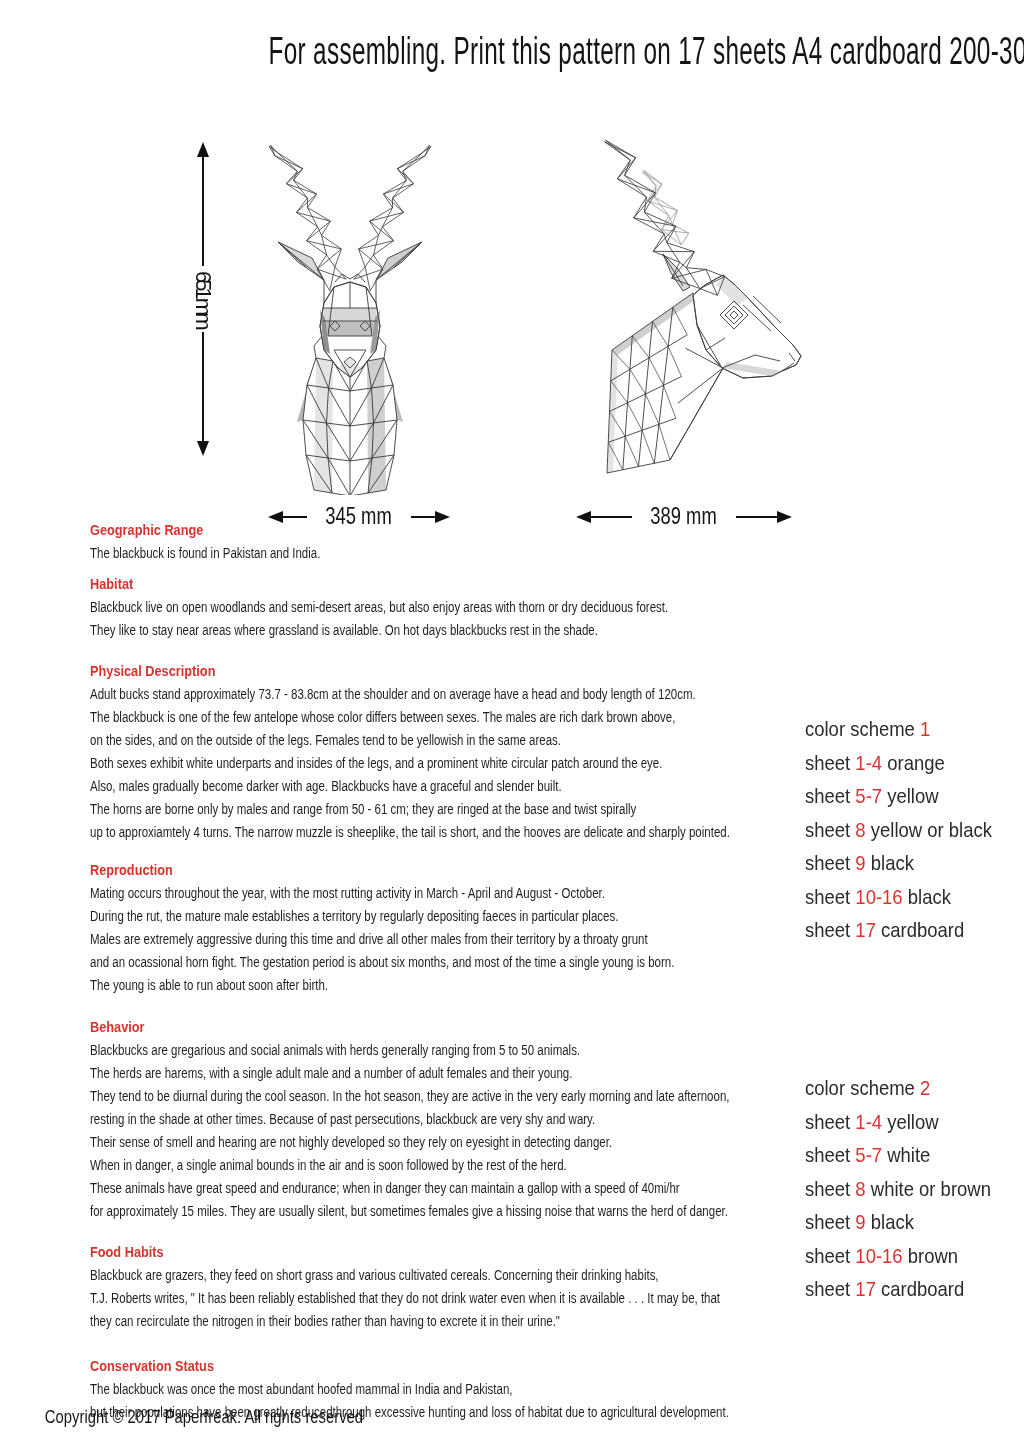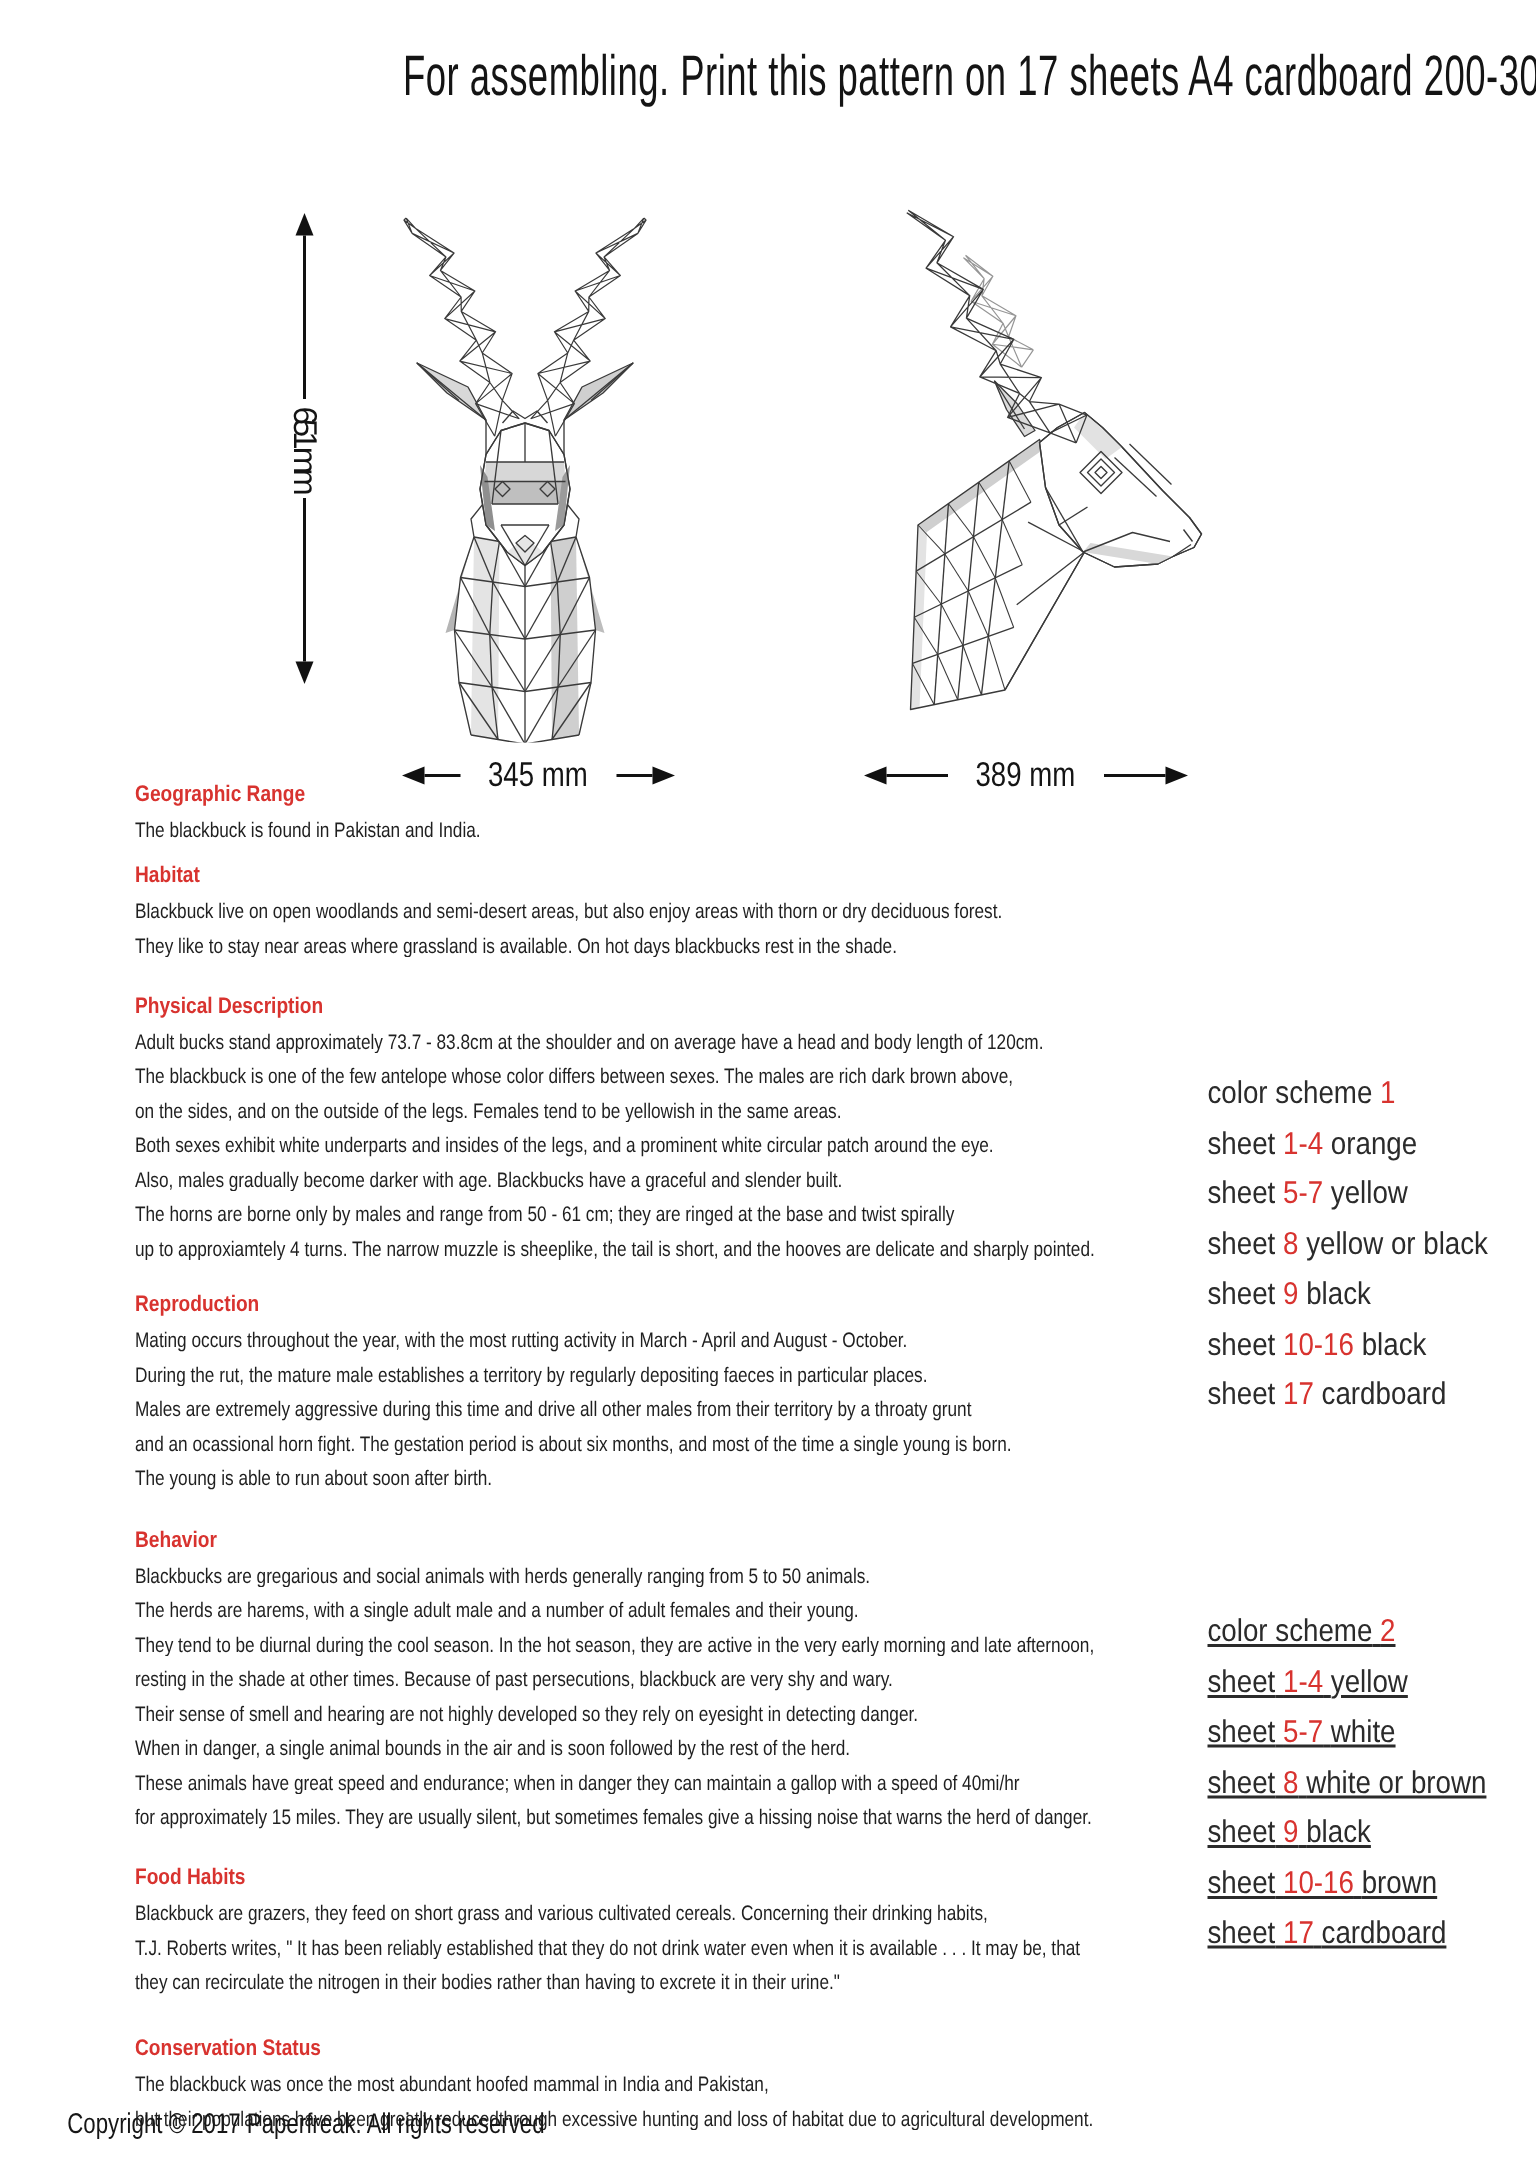--- a/index.html
+++ b/index.html
@@ -39,21 +39,21 @@
   .content{position:absolute;left:90px;top:521px;width:740px;}
   .sec{font-size:15px;font-weight:700;color:#d8332f;margin:0 0 4px 0;white-space:nowrap;
        transform:scaleX(0.85);transform-origin:0 50%;}
   .bl{font-size:14px;line-height:23px;color:#1f1f1f;white-space:nowrap;
       transform:scaleX(0.82);transform-origin:0 50%;}
   .g2{margin-top:10px;} .g3{margin-top:20px;} .g4{margin-top:17px;}
   .g5{margin-top:21px;} .g6{margin-top:20px;} .g7{margin-top:24px;}
 
   
   .scheme{position:absolute;left:805px;width:220px;font-size:21px;line-height:33.5px;color:#2b2b2b;}
-  .s1{top:712px;} .s2{top:1071px;text-decoration:underline;}
+  .s1{top:712px;} .s2{top:1071px;}
   .srow{white-space:nowrap;transform:scaleX(0.88);transform-origin:0 50%;}
   .red{color:#d8332f;}
 
   
   .footer{position:absolute;top:1406px;left:0;width:1024px;text-align:left;white-space:nowrap;}
   .footer span{display:inline-block;font-size:19px;color:#161616;
        transform:scaleX(0.78);transform-origin:50% 50%;}
 </style>
 </head>
 <body>

